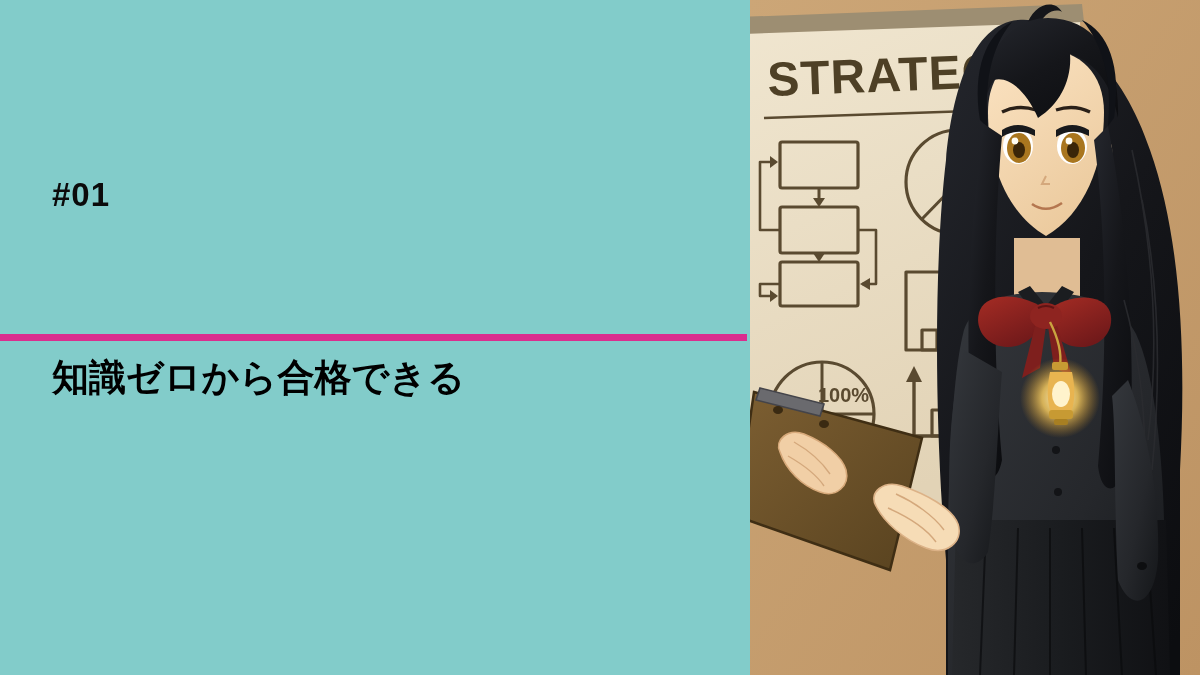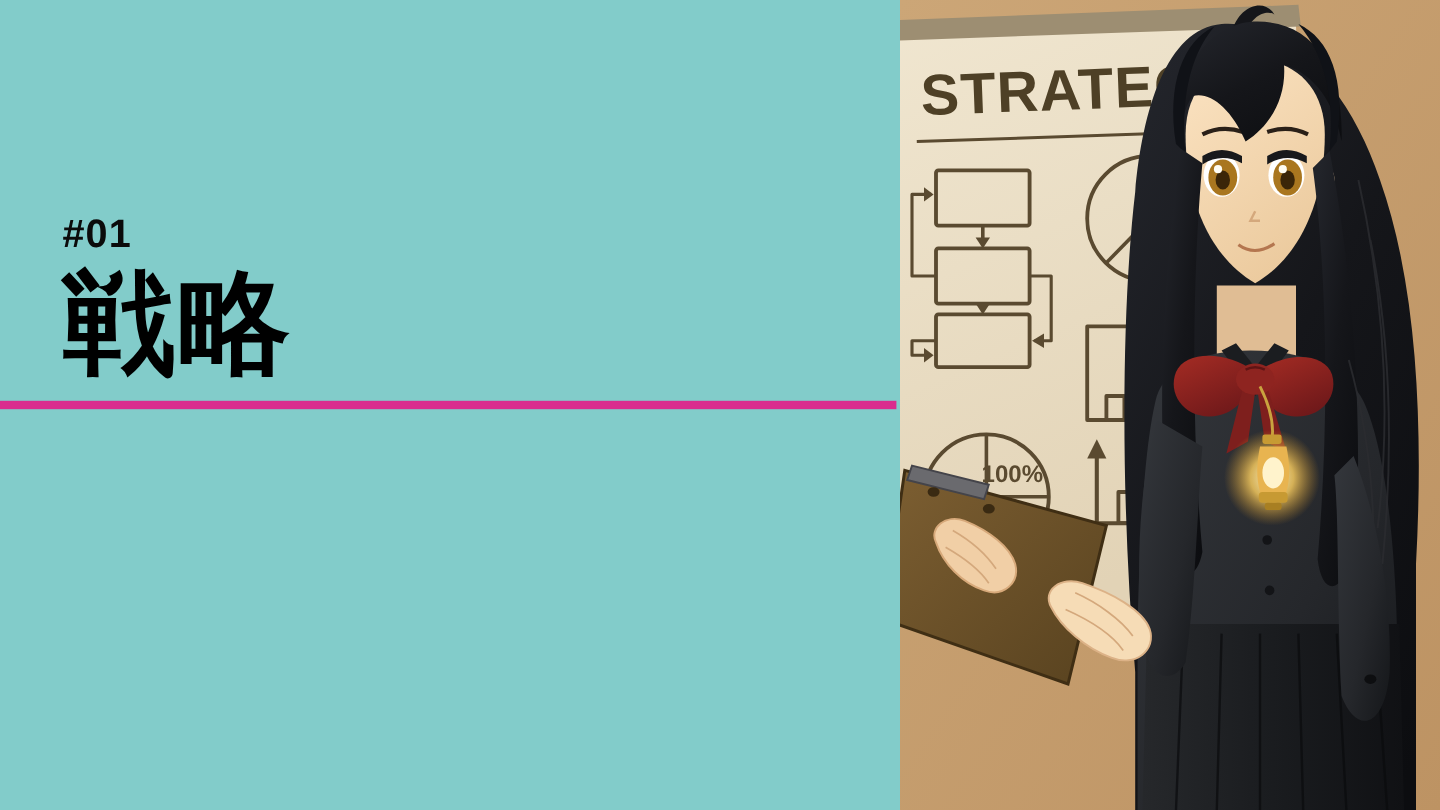--- a/index.html
+++ b/index.html
@@ -91,26 +91,26 @@
 </style>
 </head>
 <body>
 
 <div class="canvas">
 
   <div class="left-panel">
 
     <div class="text-block">
       <div class="episode-number">#01</div>
-      <div class="main-title">戦略</div>
     </div>
 
     <div class="divider-rule"></div>
 
     <div class="subtitle-block">
+      <div class="subtitle-line">知識ゼロから合格できる</div>
     </div>
 
   </div>
 
   <div class="illustration">
     <svg class="illo-svg" viewBox="0 0 450 675" xmlns="http://www.w3.org/2000/svg">
       <defs>
         <linearGradient id="wallGrad" x1="0" y1="0" x2="1" y2="1">
           <stop offset="0%" stop-color="#cca677"></stop>
           <stop offset="100%" stop-color="#bd9363"></stop>

